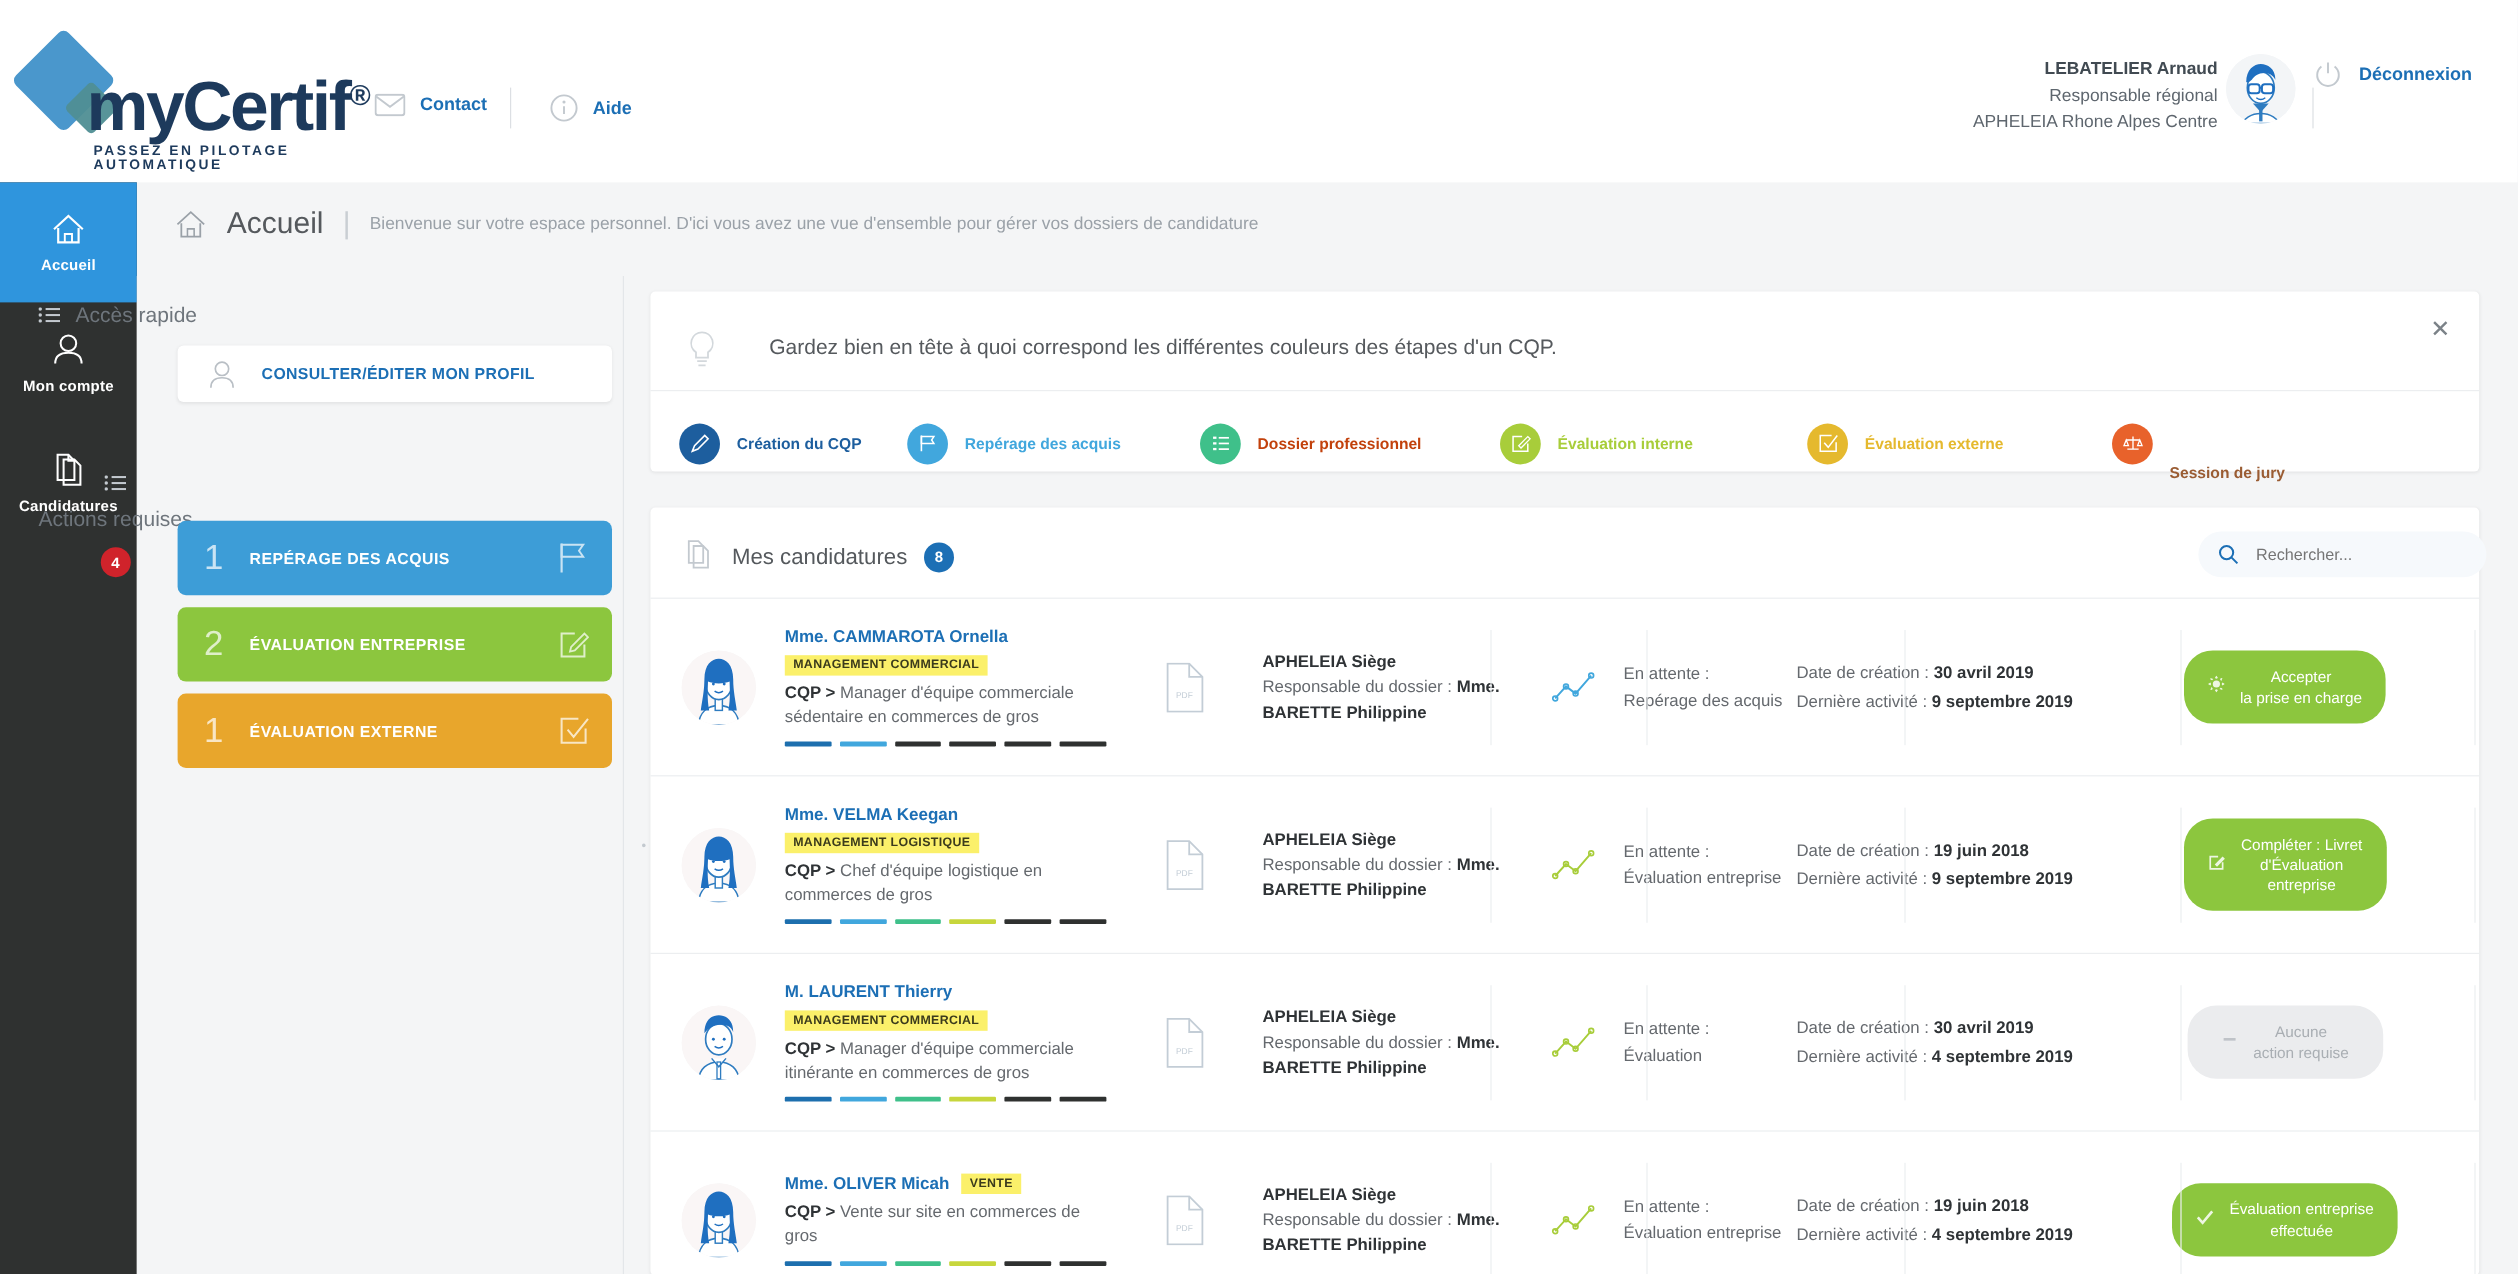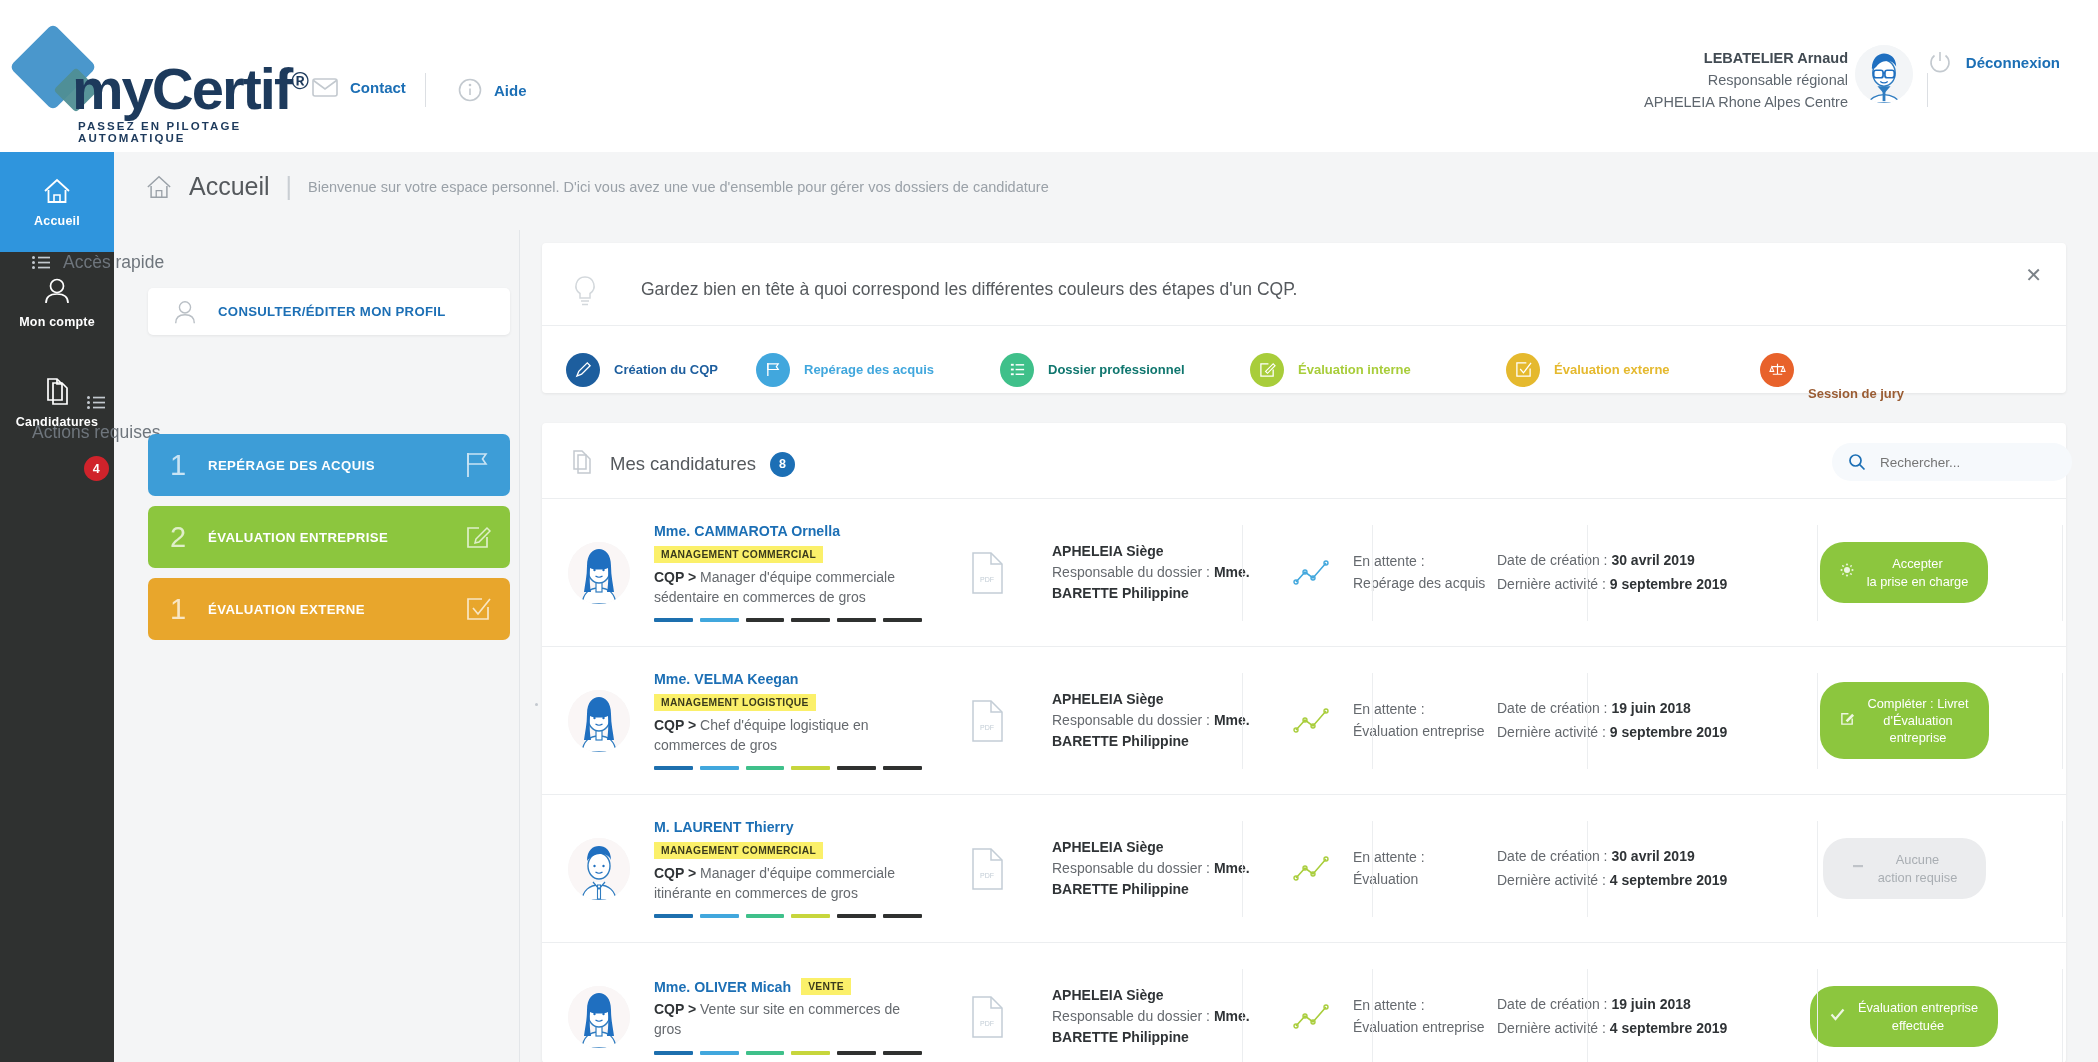--- a/index.html
+++ b/index.html
@@ -301,21 +301,21 @@
       <div class="step-dot" style="background:#3fc08a;">
           <svg width="17" height="17" viewBox="0 0 18 18">
             <rect x="2" y="3" width="3" height="2" fill="#fff"></rect>
             <rect x="2" y="8" width="3" height="2" fill="#fff"></rect>
             <rect x="2" y="13" width="3" height="2" fill="#fff"></rect>
             <rect x="7" y="3.3" width="9" height="1.5" fill="#fff"></rect>
             <rect x="7" y="8.3" width="9" height="1.5" fill="#fff"></rect>
             <rect x="7" y="13.3" width="9" height="1.5" fill="#fff"></rect>
           </svg>
         </div>
-      <div class="step-lbl" style="color:#0f766e;">Dossier professionnel</div>
+      <div class="step-lbl" style="color:#c2410c;">Dossier professionnel</div>
     </div>
 
     <div class="step" style="width:256px;">
       <div class="step-dot" style="background:#a8cd3a;">
           <svg width="17" height="17" viewBox="0 0 18 18">
             <path d="M15 9 V16 H2 V3 H10" stroke="#fff" stroke-width="1.35" fill="none"></path>
             <path d="M7 11 L15 3 l2 2 -8 8z" stroke="#fff" stroke-width="1.2" fill="none"></path>
           </svg>
         </div>
       <div class="step-lbl" style="color:#a8cd3a;">Évaluation interne</div>

